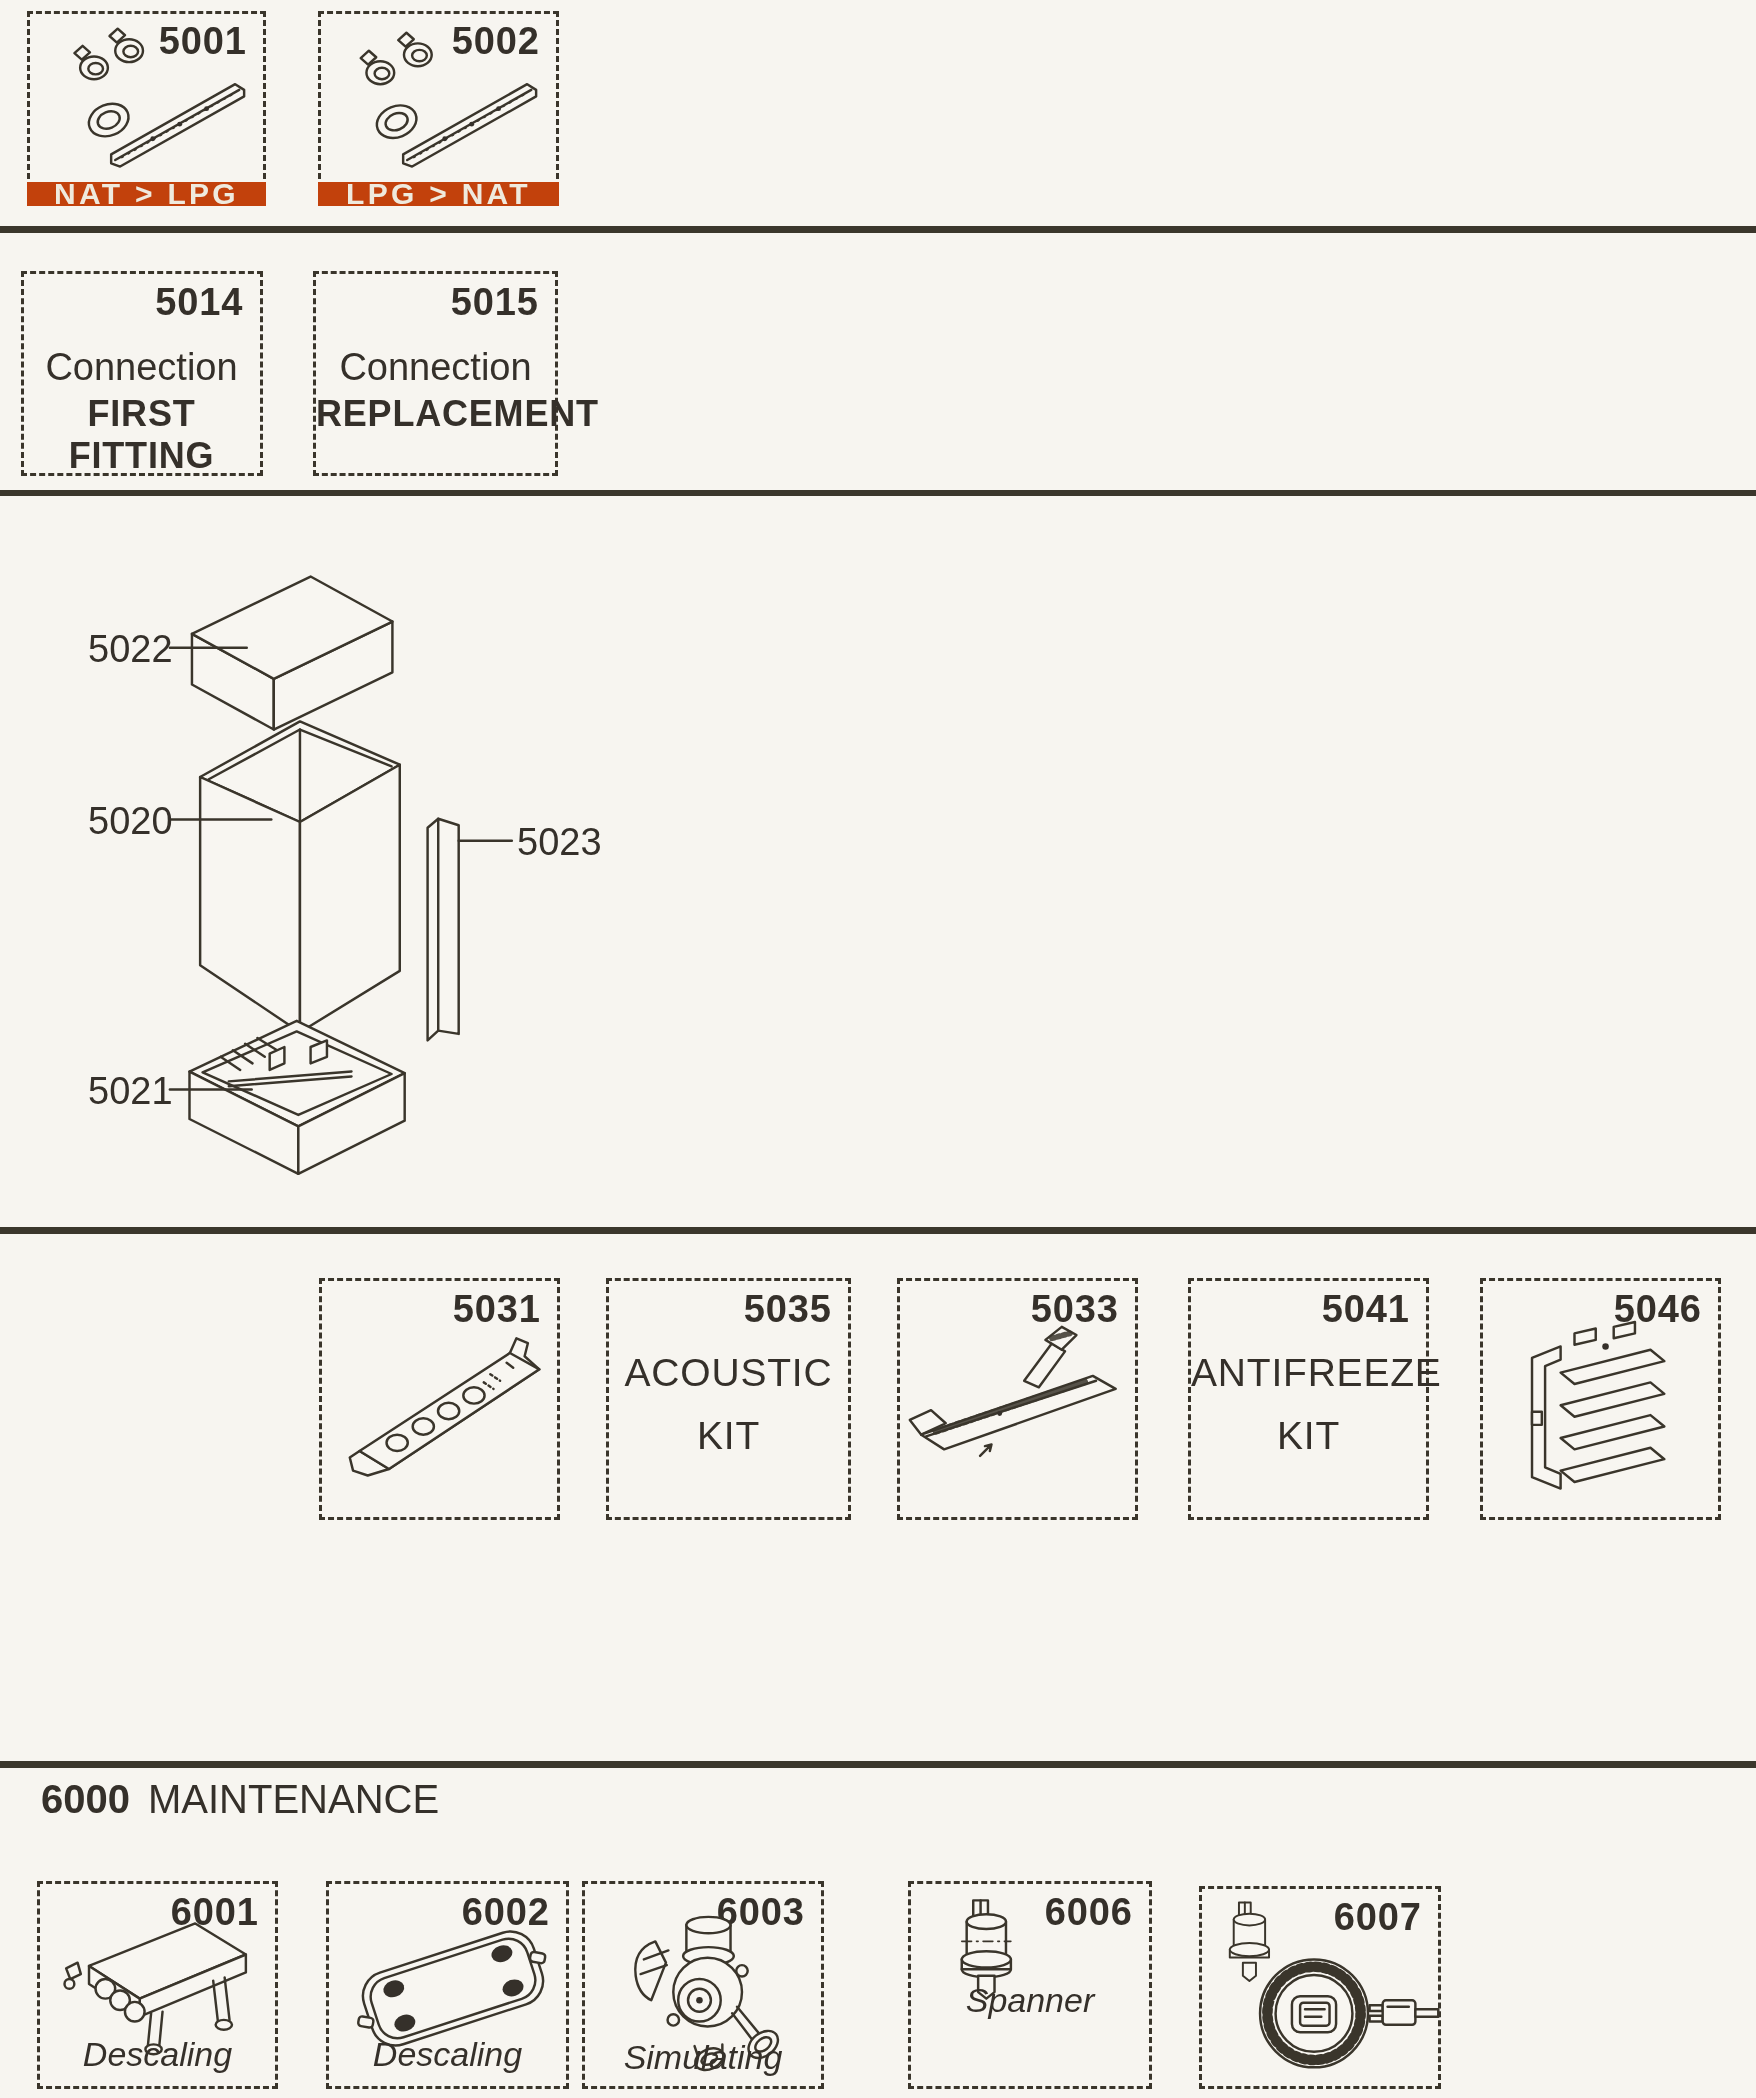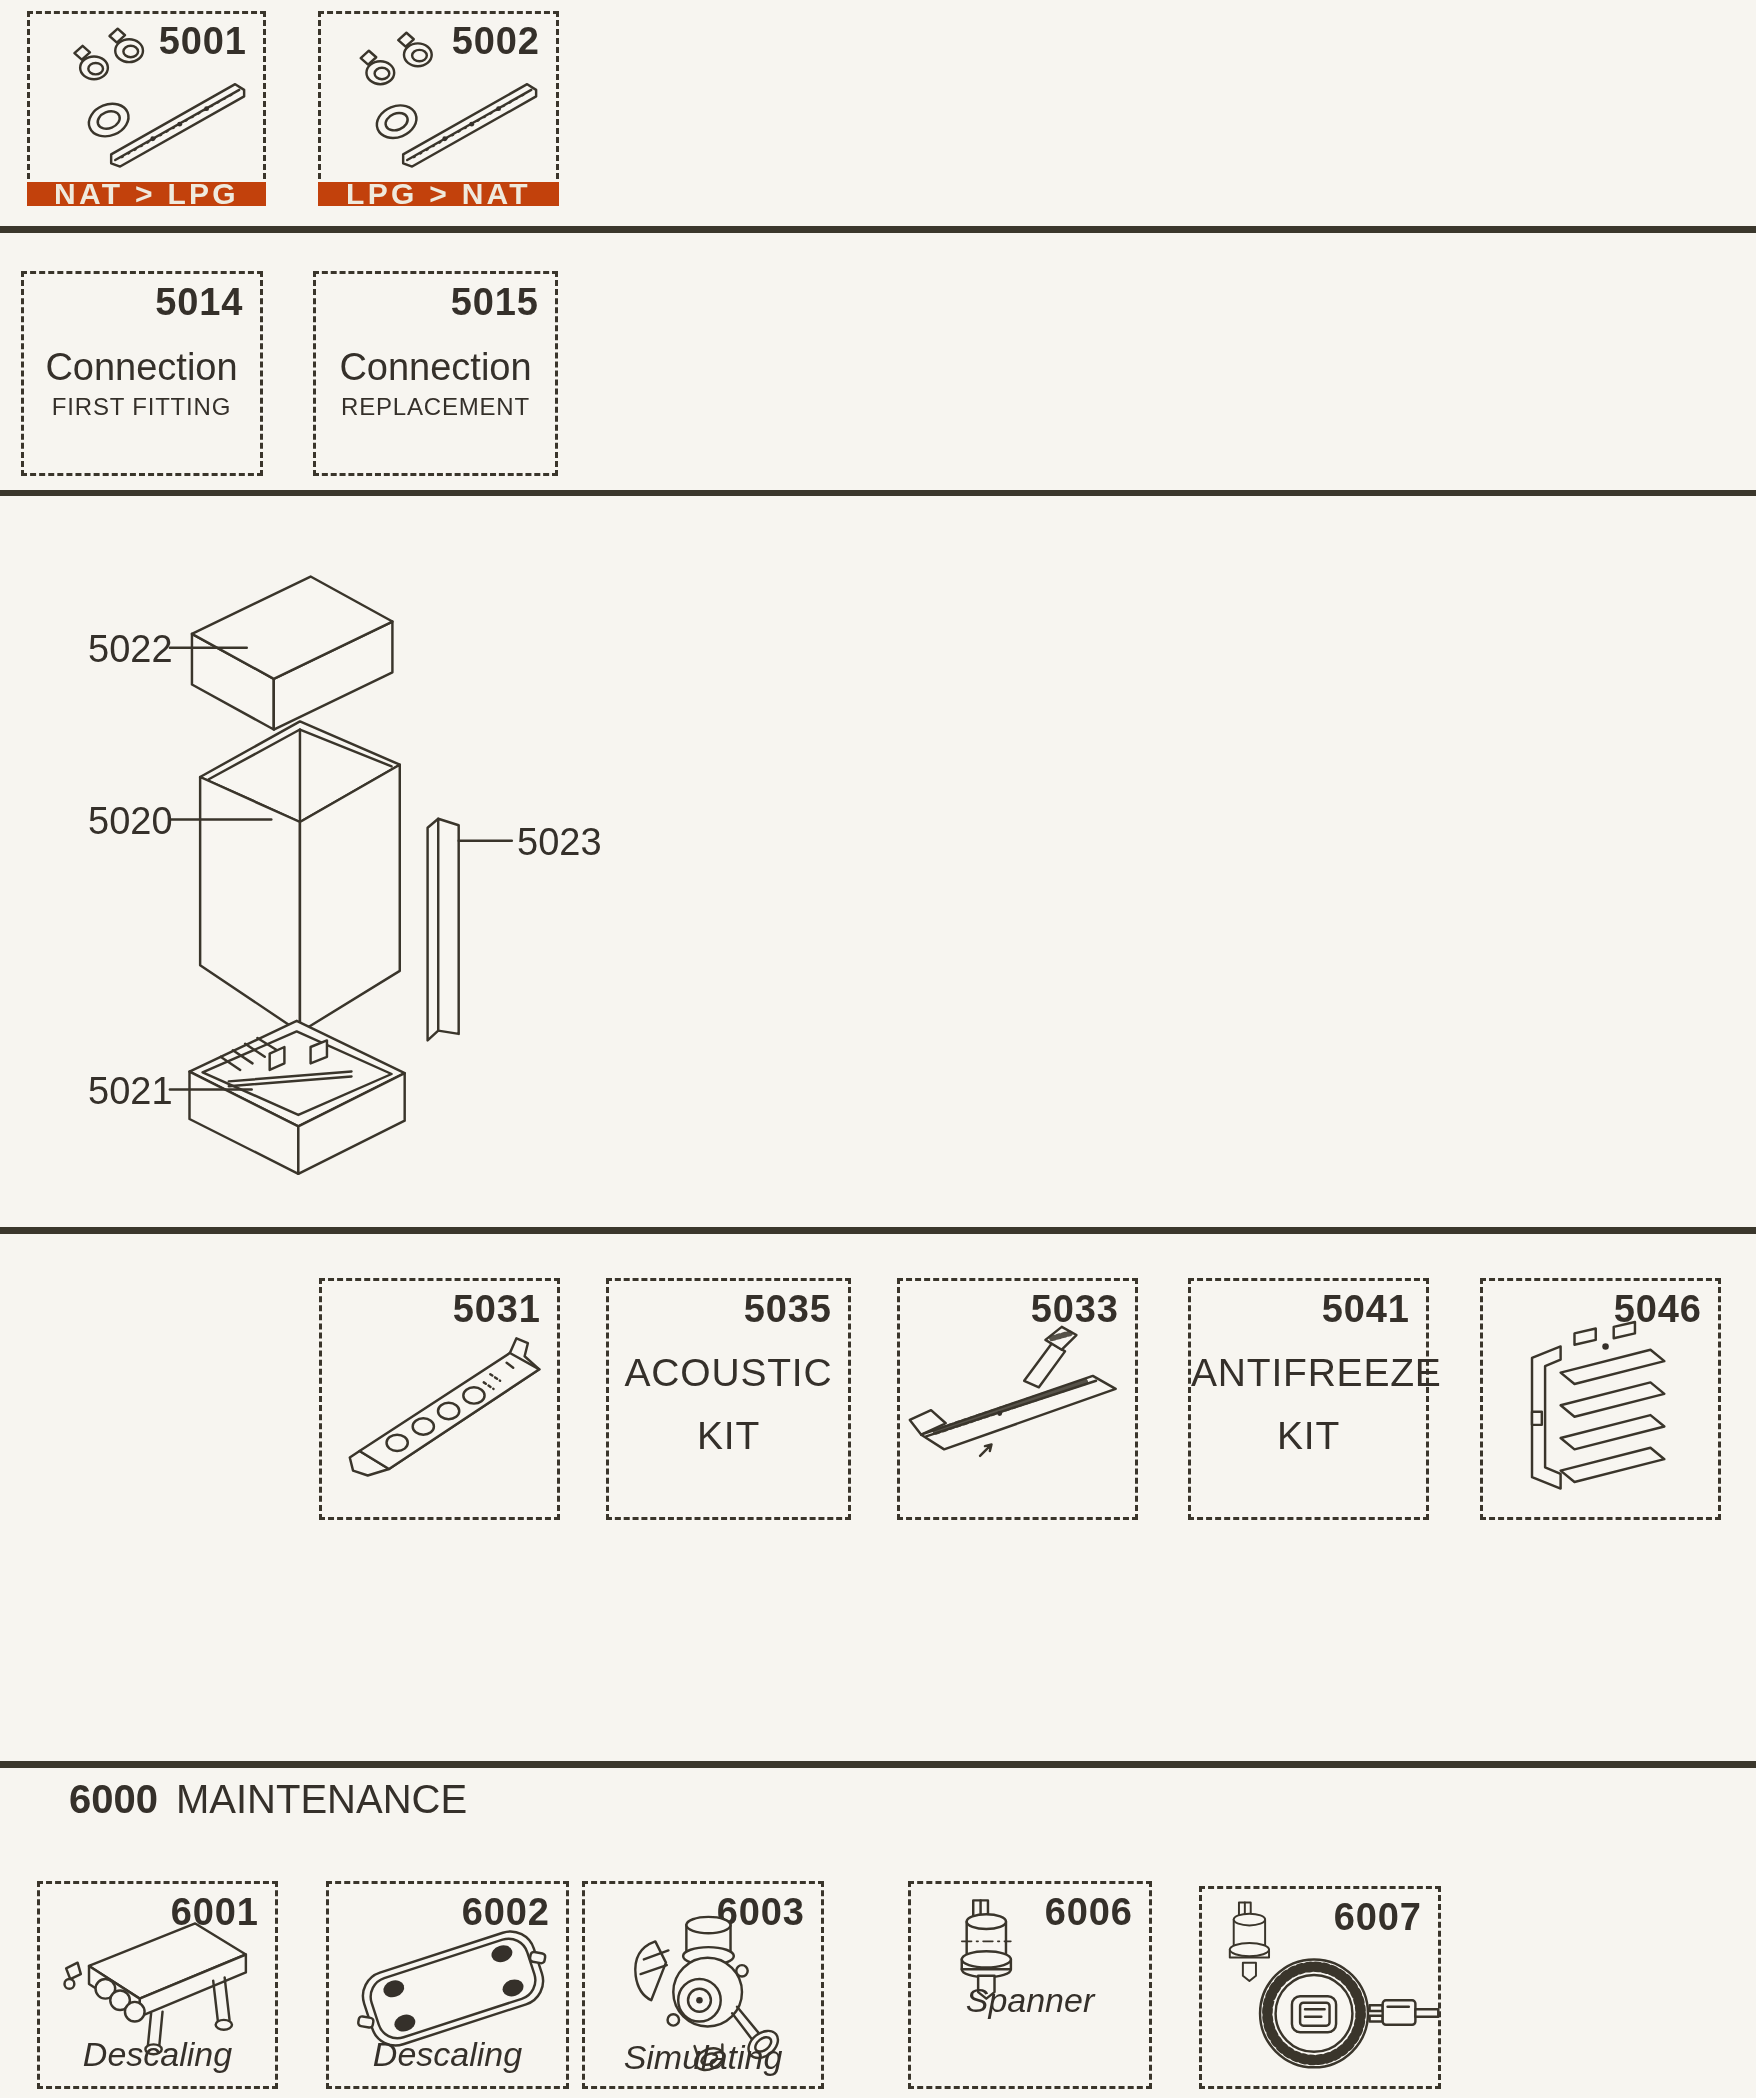--- a/index.html
+++ b/index.html
@@ -11,25 +11,25 @@
   .pbox{position:absolute;border:3.3px dashed #3a352b;box-sizing:border-box;background:#f7f5f0;}
   .num{position:absolute;top:6.5px;right:16.4px;font-size:38px;font-weight:bold;letter-spacing:0.8px;color:#35302a;}
   .gasbar{
     position:absolute;left:-3.3px;right:-3.3px;bottom:-3.3px;height:24px;background:#c2410c;
     color:#efeade;display:flex;align-items:center;justify-content:center;
     font-size:30px;font-weight:bold;letter-spacing:3.3px;
   }
   .divider{position:absolute;left:0;width:1757px;background:#3b372c;}
   .ctr{position:absolute;left:0;right:0;text-align:center;}
   .t-reg{font-size:38px;}
-  .t-bold{font-size:24px;font-weight:normal;letter-spacing:0.8px;}
+  .t-bold{font-size:36px;font-weight:bold;letter-spacing:0.8px;}
   .kit-line{font-size:39px;letter-spacing:0.8px;}
   .caption{font-style:italic;font-size:34px;}
   .seclabel{position:absolute;left:41px;top:1777px;font-size:40px;}
-  .seclabel b{margin-right:18px;margin-left:28px;}
+  .seclabel b{margin-right:18px;}
   .dlabel{position:absolute;font-size:38px;color:#35302a;}
   svg{position:absolute;left:0;top:0;overflow:visible;}
   .ln{stroke:#3a352b;stroke-width:3;fill:none;stroke-linejoin:round;stroke-linecap:round;}
   .fw{fill:#f8f6f1;}
   .fd{fill:#35302a;stroke:none;}
   .hatch{stroke:#3a352b;fill:none;opacity:.85;}
 </style>
 </head>
 <body>
 

